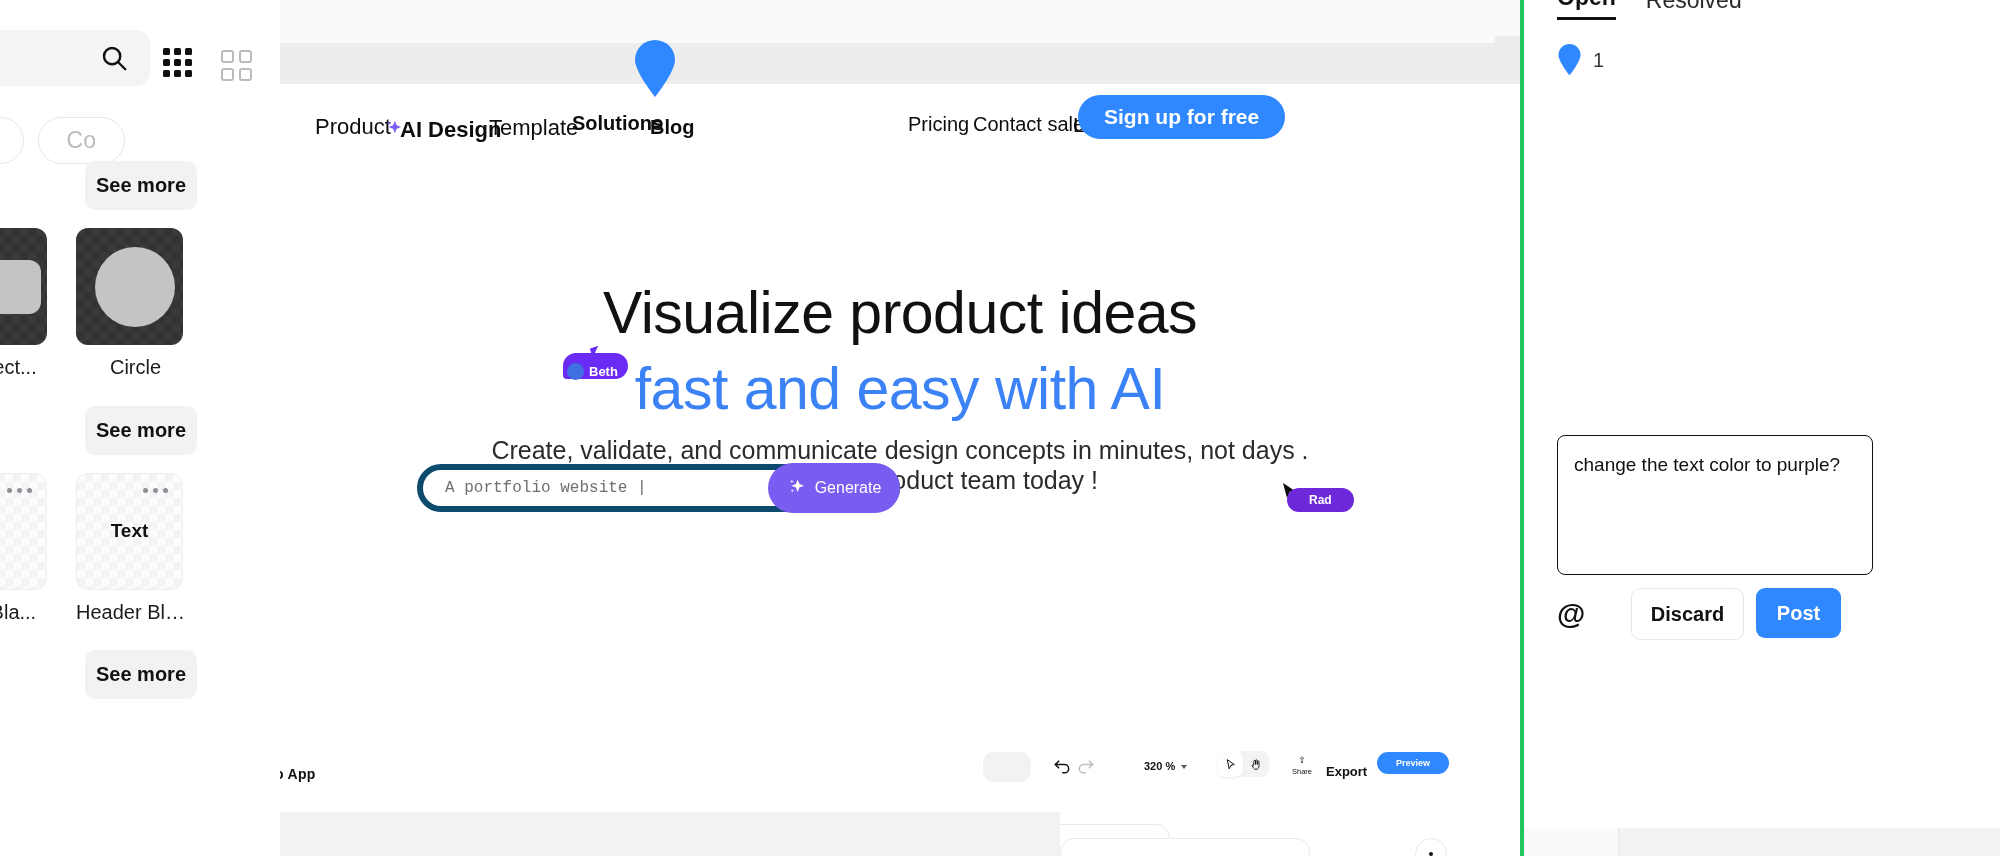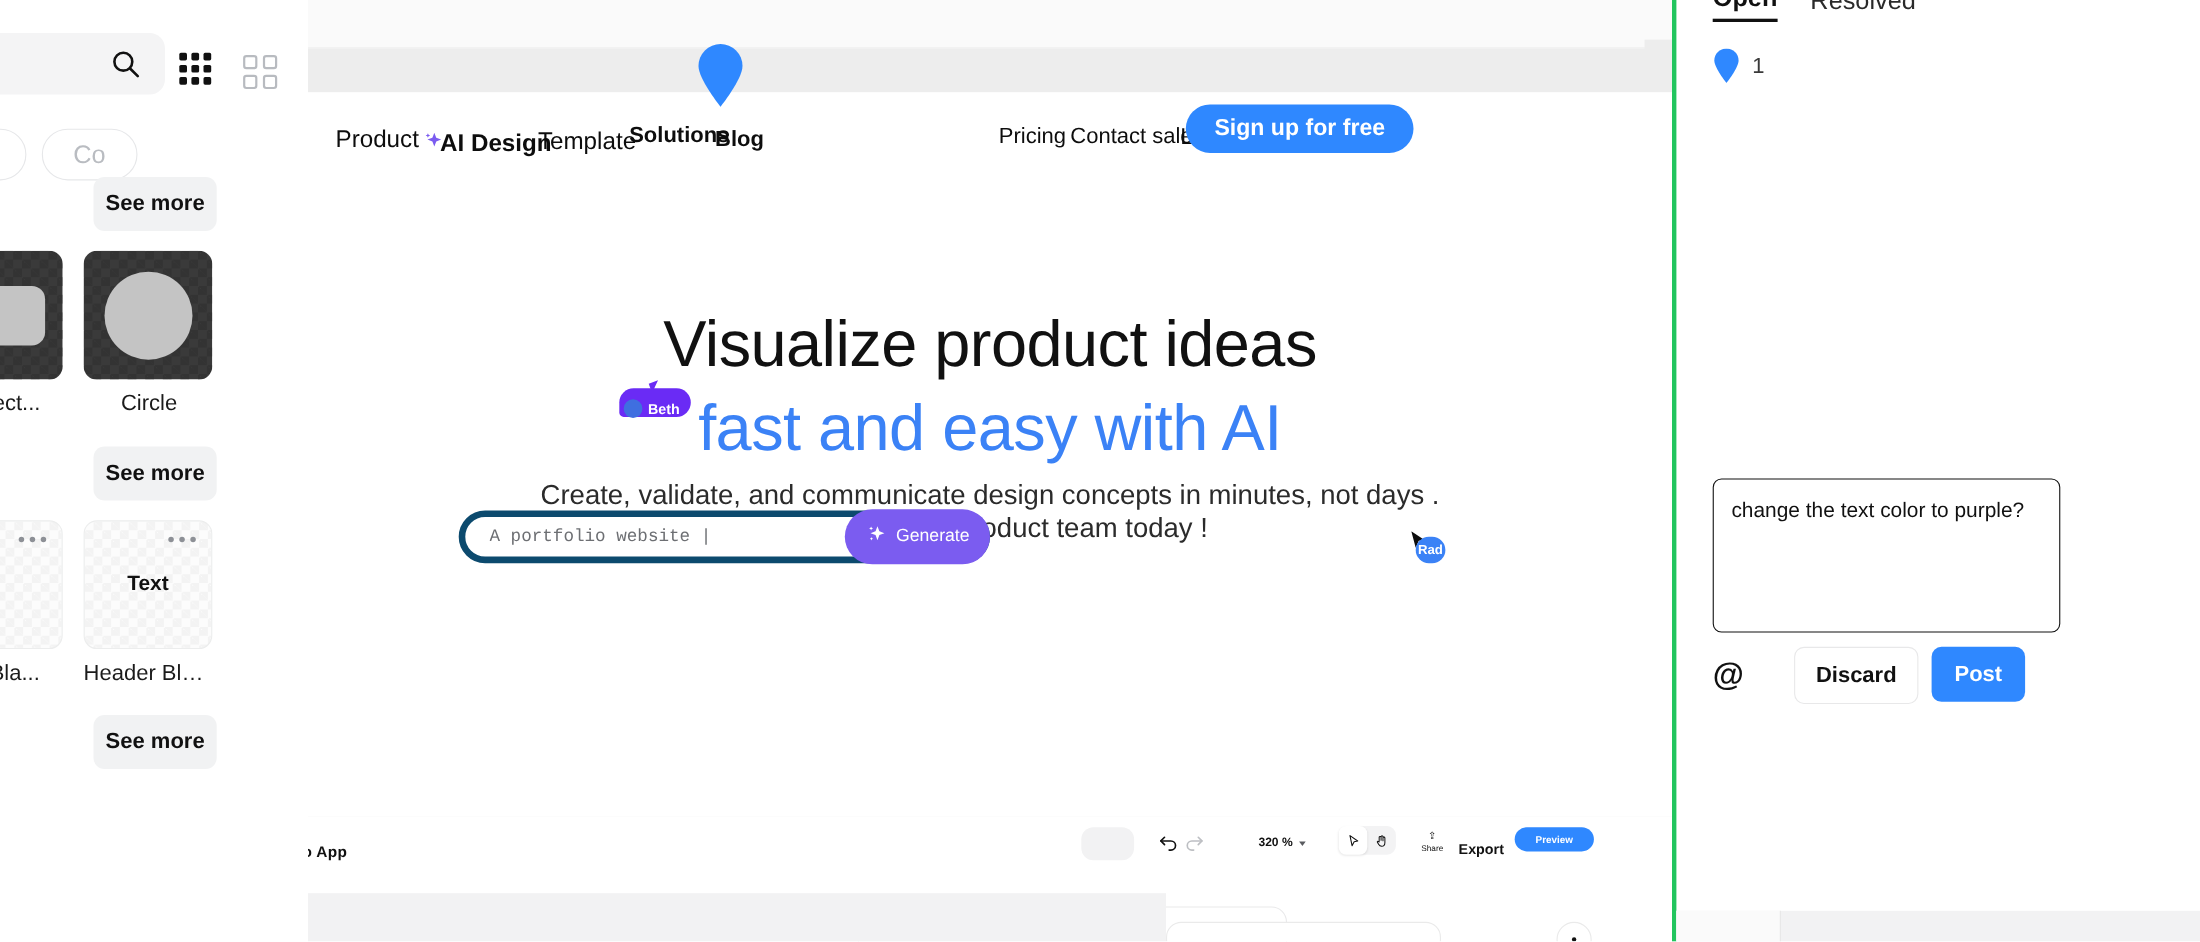--- a/index.html
+++ b/index.html
@@ -52,21 +52,21 @@
   }
   #see-more-1 { top: 161px; }
   #see-more-2 { top: 406px; }
   #see-more-3 { top: 650px; }
 
   .asset-row { position: absolute; left: -60px; display: flex; gap: 17px; }
   #asset-row-1 { top: 228px; }
   #asset-row-2 { top: 473px; }
   .asset-cell { width: 119px; }
   .asset-thumb {
-    width: 117px; height: 117px; border-radius: 12px; position: relative; overflow: hidden;
+    width: 107px; height: 117px; border-radius: 12px; position: relative; overflow: hidden;
   }
   .asset-thumb.dark {
     background-color: #3a3a3a;
     background-image:
       linear-gradient(45deg, #333 25%, transparent 25%, transparent 75%, #333 75%),
       linear-gradient(45deg, #333 25%, transparent 25%, transparent 75%, #333 75%);
     background-size: 16px 16px;
     background-position: 0 0, 8px 8px;
   }
   .asset-thumb.light {
@@ -95,21 +95,21 @@
   }
   #canvas-topstrip { position:absolute; left:0; top: 0; width: 1240px; height: 44px; background: #fafafa; border-bottom: 1px solid #eee; }
   #canvas-greybar { position:absolute; left:0; top: 44px; width: 1240px; height: 40px; background: #ededed; }
   #site-frame { position:absolute; left:0; top: 84px; width: 1240px; height: 658px; background: #ffffff; }
 
   
   #site-nav { position:absolute; left: 0; top: 0; width: 1240px; height: 86px; }
   .nav-item {
     position: absolute; font-size: 22px; color: #0d0d0d; white-space: nowrap; font-weight: 500;
   }
-  #nav-product  { left: 25px;  top: 30px; }
+  #nav-product  { left: 35px;  top: 30px; }
   #nav-aidesign { left: 120px; top: 33px; font-weight: 700; }
   #nav-ai-spark { position:absolute; left: 104px; top: 35px; width: 20px; height: 20px; }
   #nav-template { left: 209px; top: 31px; font-weight: 400; }
   #nav-solutions{ left: 292px; top: 28px; font-size: 20px; font-weight: 600; }
   #nav-blog     { left: 370px; top: 32px; font-size: 20px; font-weight: 700; }
   #nav-pricing  { left: 628px; top: 29px; font-size: 20px; font-weight: 500; }
   #nav-contact  { left: 693px; top: 29px; font-size: 20px; font-weight: 500; }
   #nav-login    { left: 793px; top: 29px; font-size: 21px; font-weight: 400; }
   #nav-signup {
     position:absolute; left: 798px; top: 11px; height: 44px;
@@ -140,22 +140,22 @@
   }
   #cursor-beth-avatar { width: 17px; height: 17px; border-radius: 50%; background: #3f6fe0; display:block; }
   #cursor-beth-arrow {
     position: absolute; left: 311px; top: 263px;
     width: 0; height: 0;
     border-left: 9px solid #6a2bf5; border-bottom: 9px solid transparent;
     transform: rotate(-20deg);
   }
   #cursor-rad {
     position: absolute; left: 1007px; top: 404px; height: 24px;
-    background: #3b82f6; border-radius: 12px;
-    display: flex; align-items: center; padding: 0 2px;
+    background: #6d28d9; border-radius: 12px;
+    display: flex; align-items: center; padding: 0 22px;
     color: #fff; font-size: 12px; font-weight: 600;
   }
   #cursor-rad-arrow { position: absolute; left: 1002px; top: 399px; width: 14px; height: 16px; }
 
   
   #gen-wrap { position: absolute; left: 137px; top: 380px; width: 483px; height: 48px; }
   #gen-input {
     position: absolute; left: 0; top: 0; width: 483px; height: 48px;
     border: 6px solid #0c4a6e; border-radius: 24px; background: #fff;
     font-size: 16px; color: #6d6f73; padding: 0 22px; font-family: Liberation Mono, monospace;

